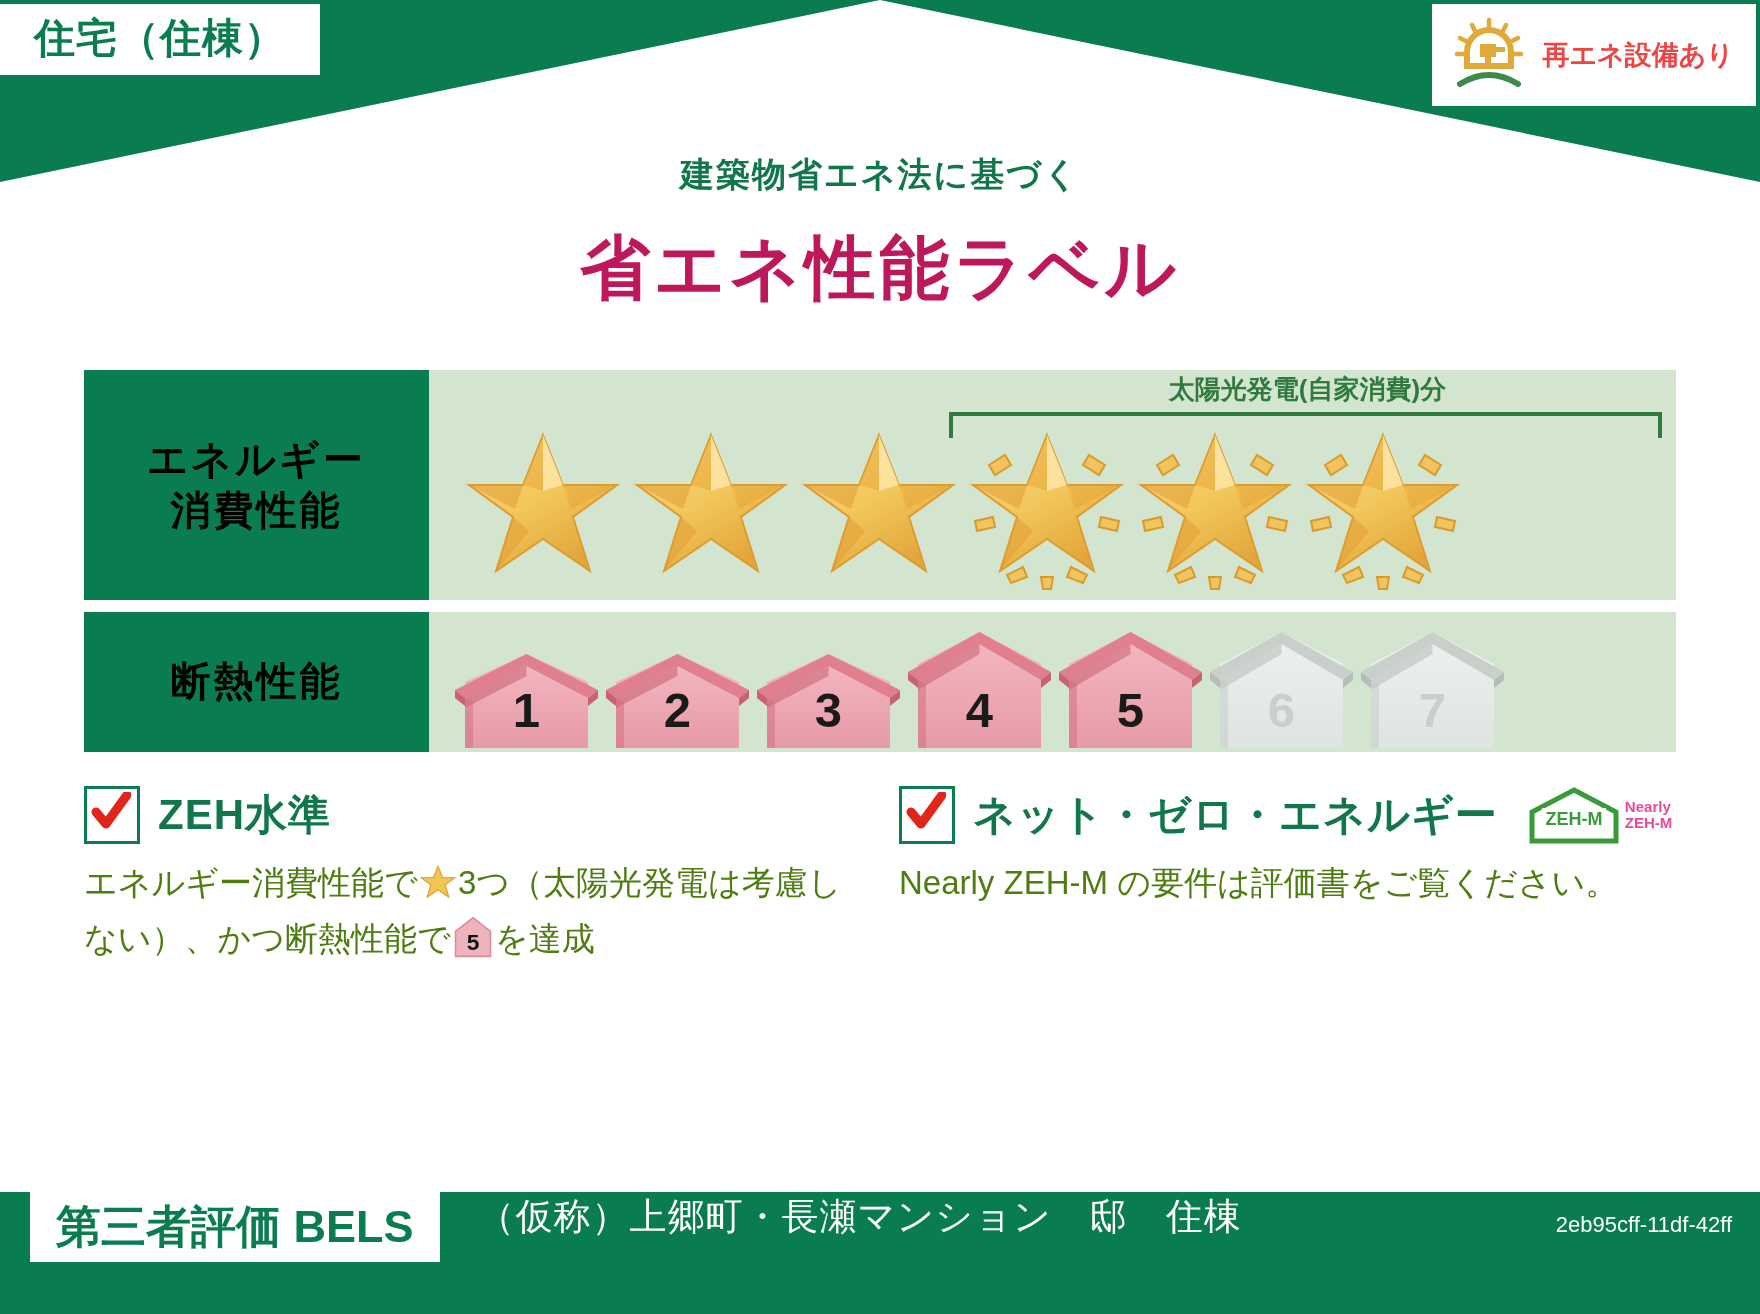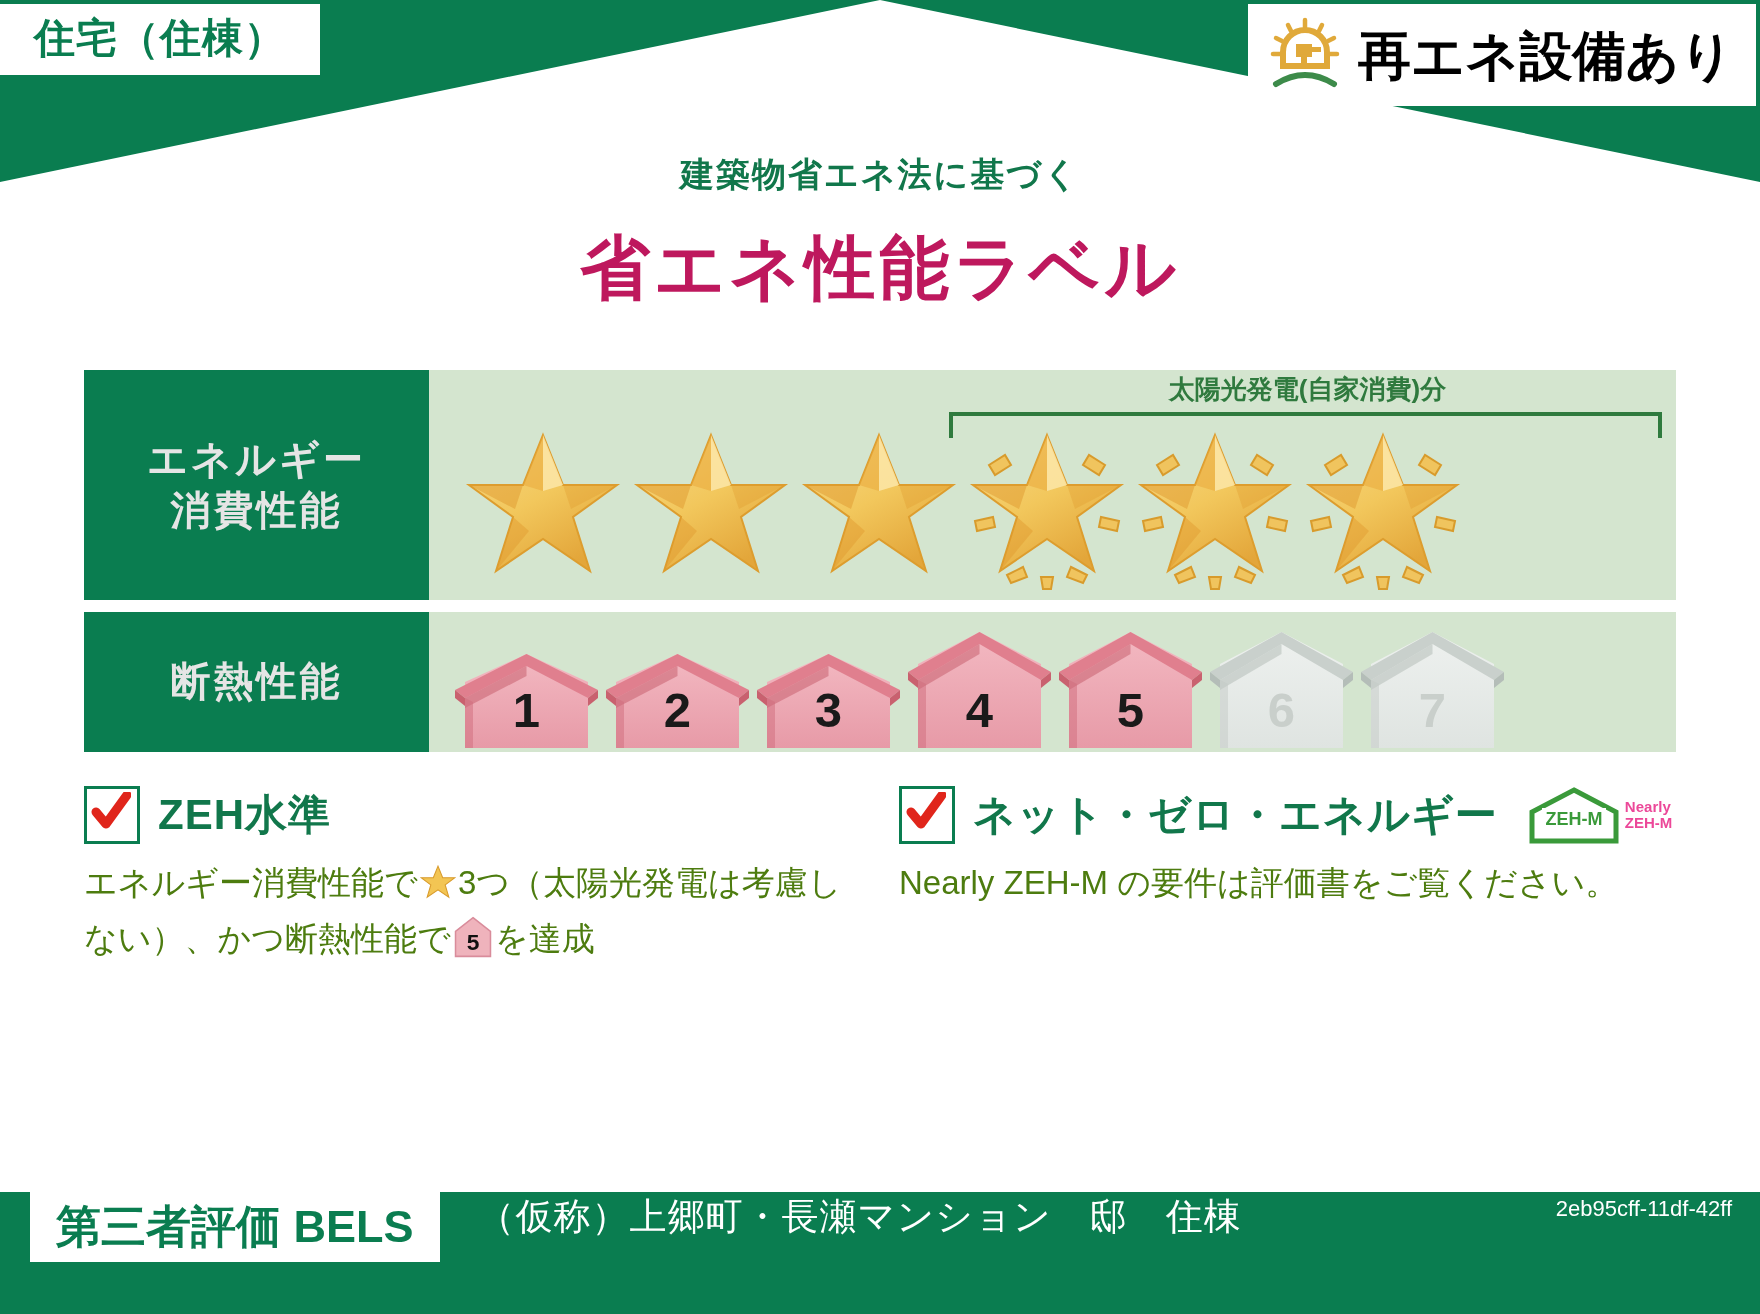--- a/index.html
+++ b/index.html
@@ -29,21 +29,21 @@
 
   
   #renew-badge{
     position:absolute;right:4px;top:4px;
     background:#ffffff;
     padding:10px 22px 10px 18px;
     display:flex;align-items:center;gap:14px;
     z-index:6;
   }
   #renew-badge .label{
-    color:#000000;font-weight:bold;font-size:53px;white-space:nowrap;line-height:1;
+    color:#ef4444;font-weight:bold;font-size:27px;white-space:nowrap;line-height:1;
   }
 
   
   #label-card{
     position:absolute;left:38px;top:196px;width:1684px;height:848px;
     background:#ffffff;z-index:4;
   }
 
   
   #subtitle{
@@ -53,21 +53,21 @@
   #main-title{
     text-align:center;color:#be185d;font-weight:bold;font-size:70px;
     margin-top:24px;letter-spacing:4px;
   }
 
   
   .rating-row{display:flex;align-items:stretch;margin:0 46px;}
   #energy-row{margin-top:54px;height:230px;}
   #insul-row{margin-top:12px;height:140px;}
   .row-label{
-    width:345px;background:#0a7d50;color:#e5e5e5;
+    width:345px;background:#0a7d50;color:#000000;
     display:flex;flex-direction:column;align-items:center;justify-content:center;
     font-weight:bold;font-size:40px;line-height:1.28;letter-spacing:3px;
     flex:none;
   }
   .row-body{flex:1;background:#d4e5cf;position:relative;}
 
   
   #stars-wrap{
     position:absolute;left:34px;right:0;bottom:6px;top:46px;
     display:flex;align-items:center;gap:8px;
@@ -129,21 +129,21 @@
     background:#fff;margin-left:30px;padding:10px 26px;flex:none;
   }
   #bels-box .t{
     color:#0a7d50;font-weight:bold;font-size:45px;white-space:nowrap;line-height:1.1;
   }
   #property-name{
     color:#fff;font-size:37px;margin-left:38px;white-space:nowrap;letter-spacing:1px;
   }
   #eval-block{margin-left:auto;margin-right:28px;text-align:right;}
   #eval-date{color:#fff;font-size:36px;white-space:nowrap;}
-  #eval-id{color:#fff;font-size:22px;white-space:nowrap;margin-top:4px;}
+  #eval-id{color:#fff;font-size:22px;white-space:nowrap;margin-top:20px;}
 </style>
 </head>
 <body>
 
 <div id="bg-roof"></div>
 <svg id="roof-white" viewBox="0 0 1760 1314" preserveAspectRatio="none">
   <polygon points="0,182 880,0 1760,182 1760,1314 0,1314" fill="#ffffff"></polygon>
 </svg>
 
 <div id="house-type-tag">

